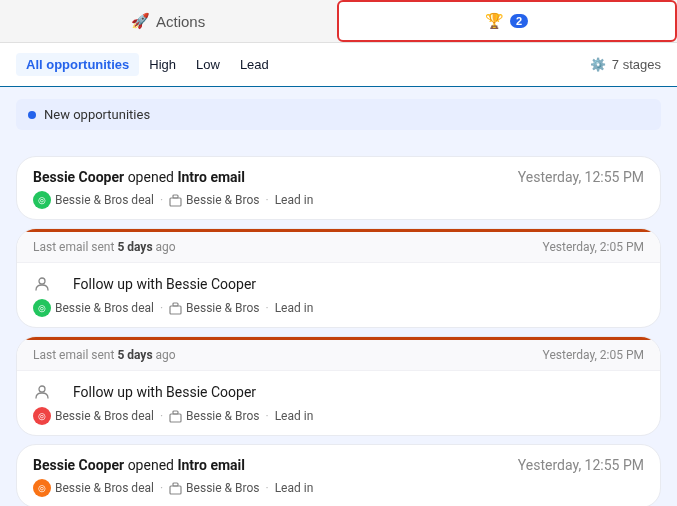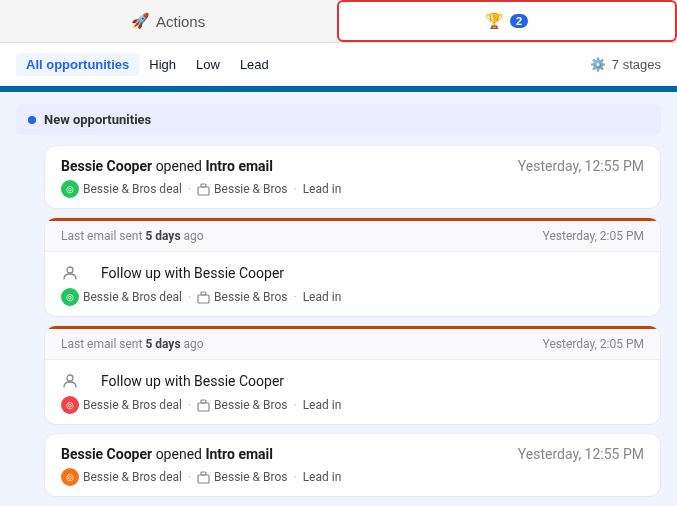--- a/index.html
+++ b/index.html
@@ -49,21 +49,21 @@
       text-align: center;
     }
 
     
     .filter-bar {
       display: flex;
       align-items: center;
       padding: 10px 16px;
       background: #fff;
       gap: 0;
-      border-bottom: 6px solid #0369a1;
+      border-bottom: 1px solid #0369a1;
     }
     .filter-btn {
       background: none;
       border: none;
       cursor: pointer;
       padding: 4px 10px;
       font-size: 13px;
       color: #0f172a;
       border-radius: 4px;
     }
@@ -93,40 +93,39 @@
     }
 
     
     .section-header {
       display: flex;
       align-items: center;
       gap: 8px;
       padding: 8px 12px;
       background: #e8eeff;
       border-radius: 6px;
-      margin-bottom: 10px;
+      margin-bottom: 26px;
       font-size: 13px;
-      font-weight: 700;
+      font-weight: 400;
       color: #333;
     }
     .dot {
       width: 8px;
       height: 8px;
       border-radius: 50%;
       background: #2563eb;
     }
 
     
     .card {
       background: #fff;
-      border-radius: 12px;
+      border-radius: 20px;
       margin-bottom: 8px;
       overflow: hidden;
       border: 1px solid #e8eaf0;
-      margin-left: 28px;
     }
     .card-main {
       padding: 12px 16px 10px;
     }
     .card-title-row {
       display: flex;
       justify-content: space-between;
       align-items: baseline;
       margin-bottom: 6px;
     }

